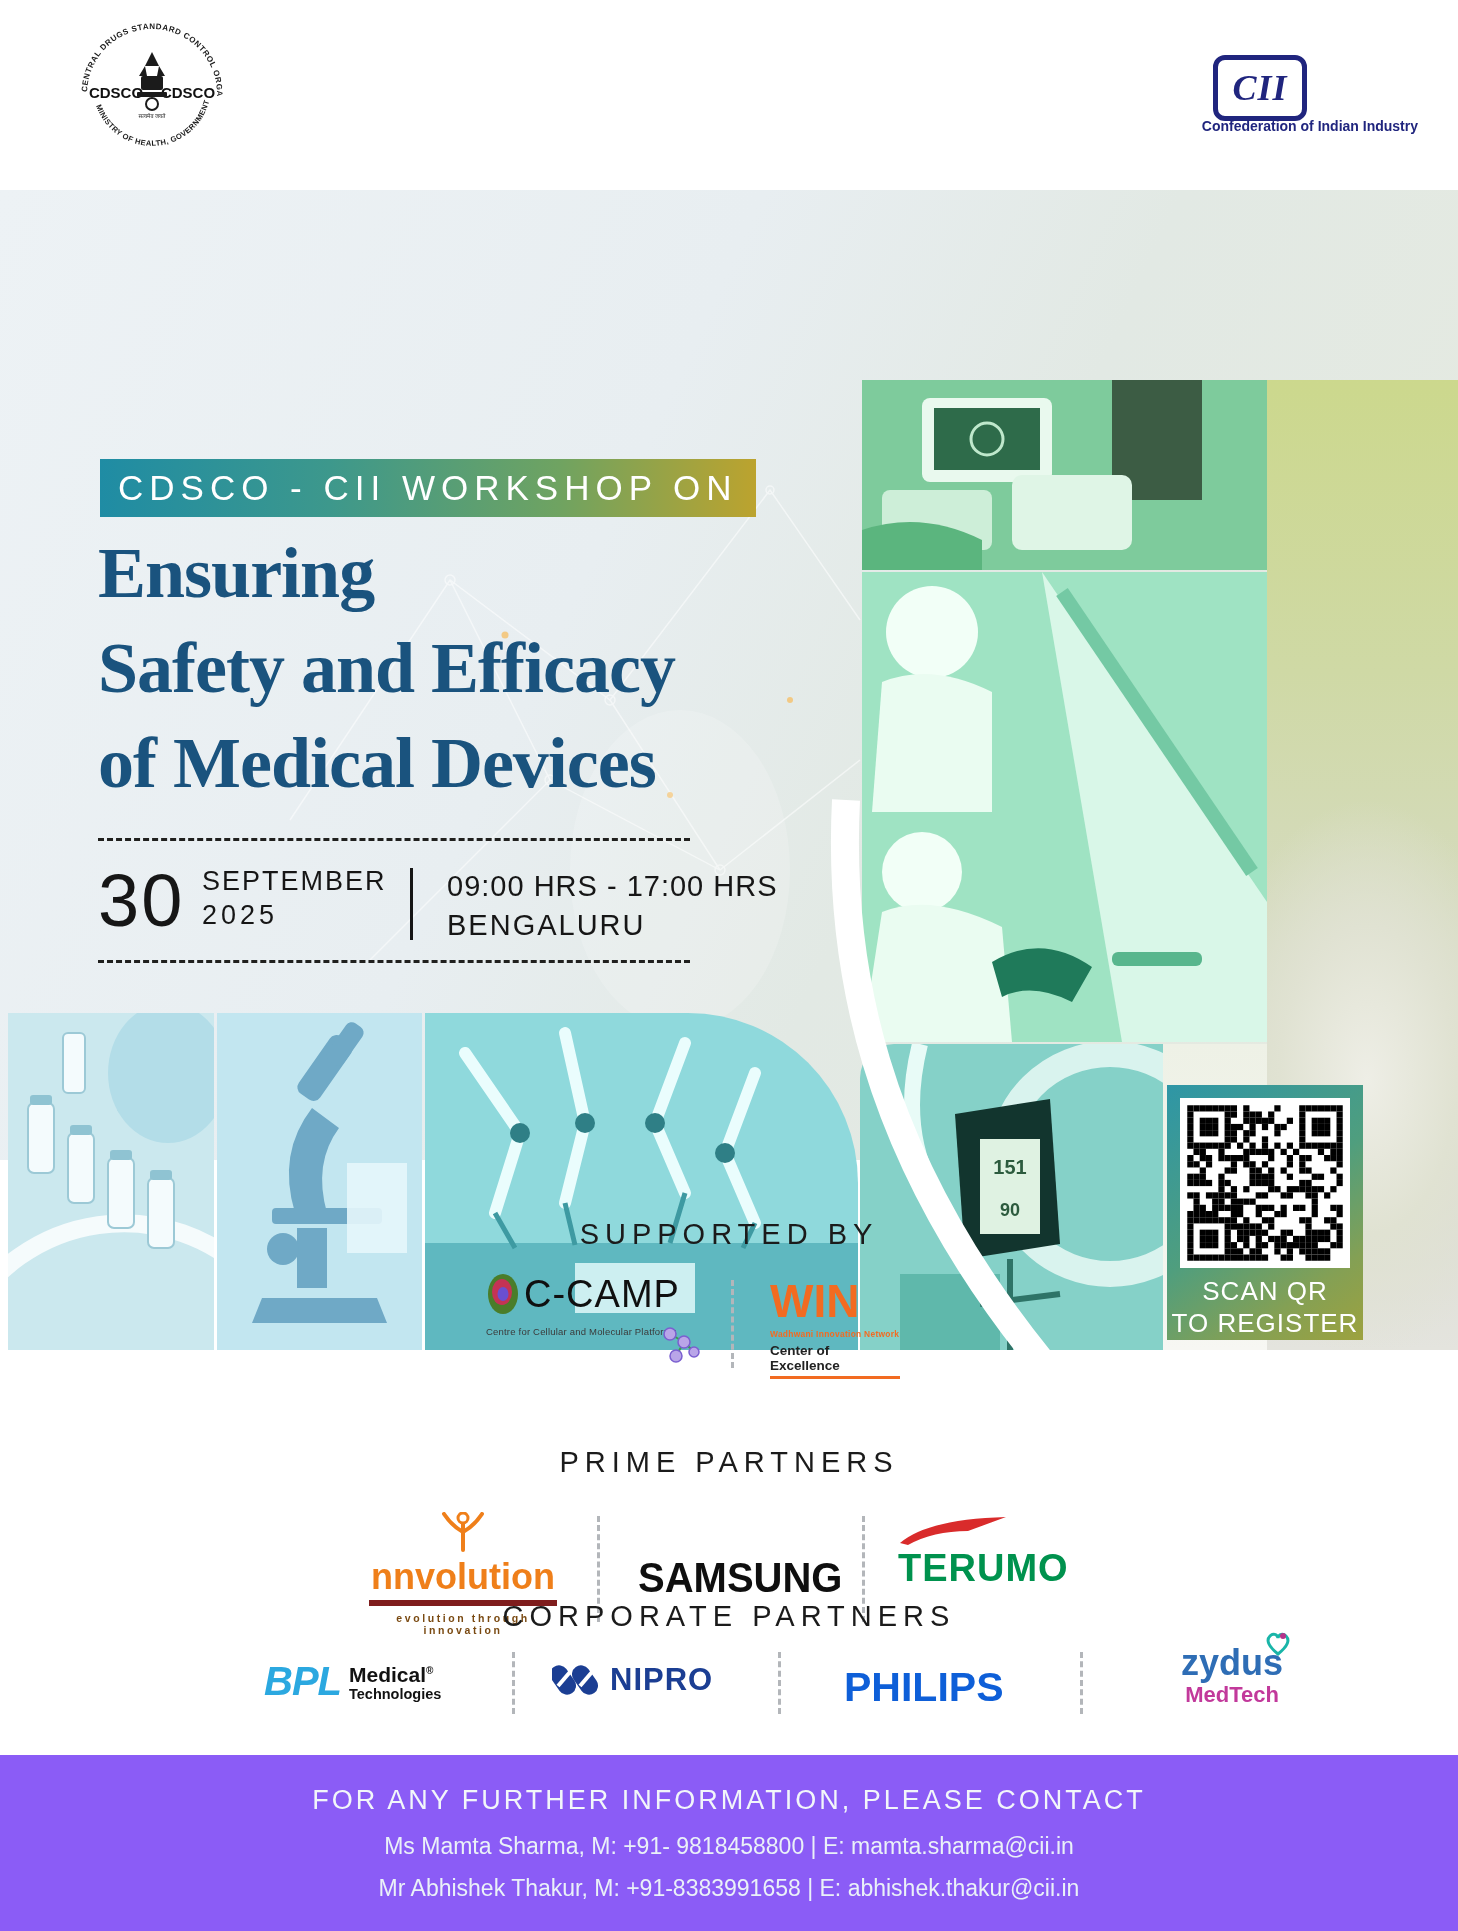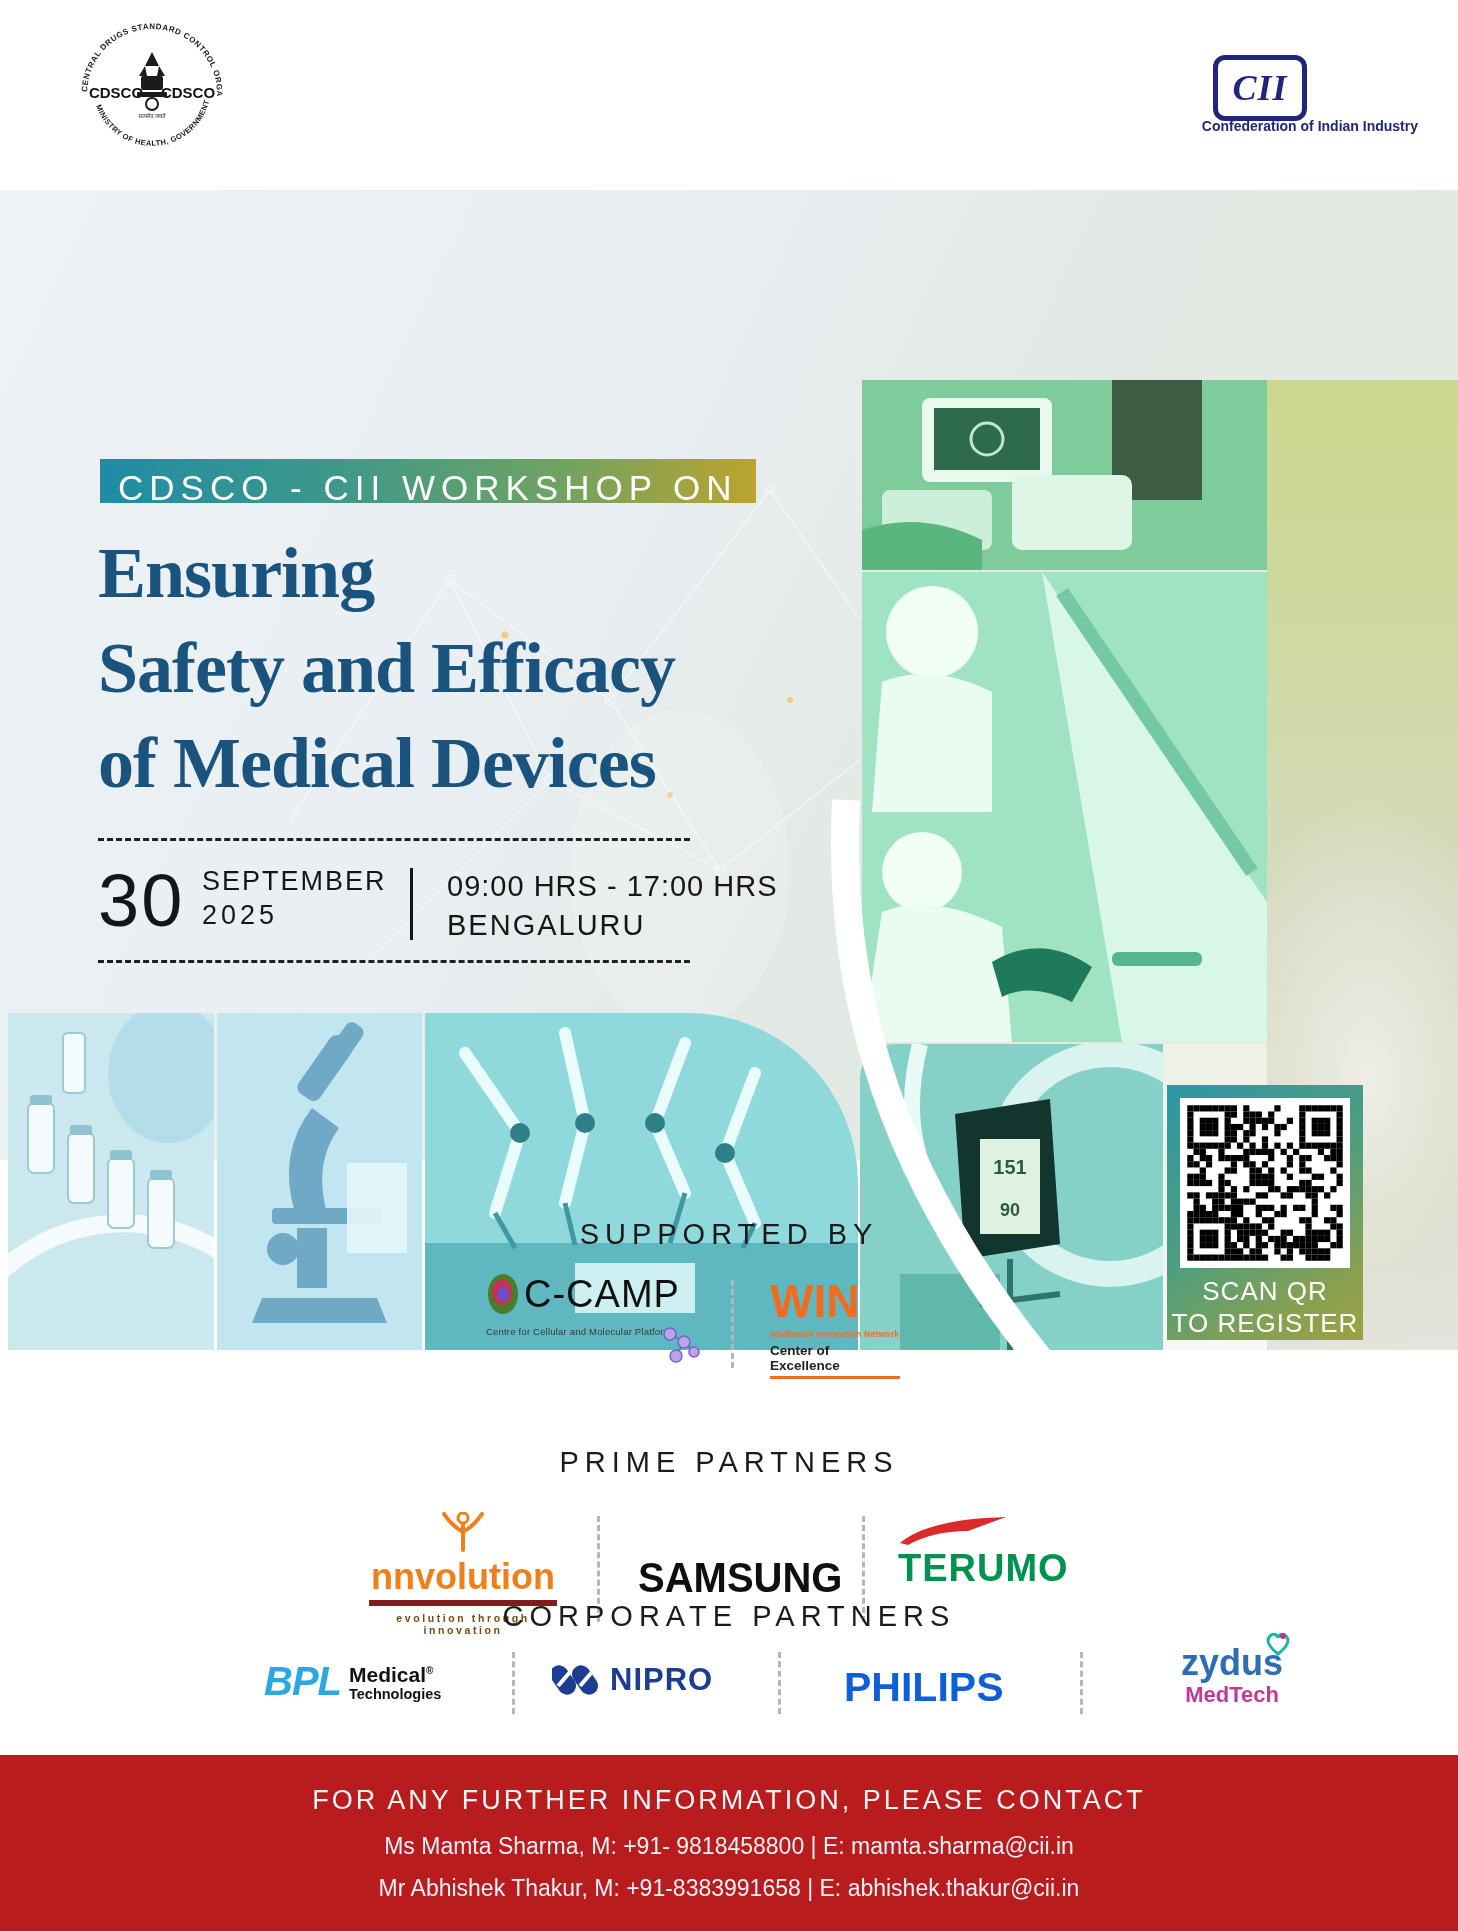--- a/index.html
+++ b/index.html
@@ -27,21 +27,21 @@
   .ph-right .blob{position:absolute;left:-60px;top:420px;width:320px;height:560px;border-radius:50%;
             background:radial-gradient(closest-side,#eeeee6 0%,#e0e2d2 55%,rgba(214,219,194,0) 100%);}
   .ph-xray{left:860px;top:854px;width:303px;height:306px;border-top-left-radius:34px;}
   .ph-vials{left:8px;top:823px;width:206px;height:337px;}
   .ph-micro{left:217px;top:823px;width:205px;height:337px;}
   .ph-robot{left:425px;top:823px;width:433px;height:337px;border-top-right-radius:170px;}
   .swoosh-fill{left:1163px;top:854px;width:104px;height:306px;
                background:linear-gradient(180deg,#eef1e6 0%,#f2f4ec 60%,#f7f7f3 100%);}
   .net-overlay{left:250px;top:210px;width:620px;height:640px;pointer-events:none;}
 
-  .kicker{left:100px;top:269px;height:44px;line-height:58px;padding:0 18px;
+  .kicker{left:100px;top:269px;height:58px;line-height:58px;padding:0 18px;
           background:linear-gradient(90deg,#1F8CA4 0%,#3D988C 35%,#6FA361 70%,#BCA32E 100%);
           color:#ffffff;font-size:35px;letter-spacing:6px;white-space:nowrap;}
   .title{left:98px;top:336px;width:700px;font-family:"Liberation Serif",serif;font-weight:700;
          color:#1A537E;font-size:72px;line-height:95px;letter-spacing:-1px;}
   .dash-line{left:98px;width:592px;height:0;border-top:3px dashed #20201e;}
   .dl1{top:648px;} .dl2{top:770px;}
   .date-day{left:98px;top:668px;font-size:74px;font-weight:300;letter-spacing:2px;color:#161616;}
   .date-month{left:202px;top:676px;font-size:27px;letter-spacing:2px;color:#161616;}
   .date-year{left:202px;top:710px;font-size:27px;letter-spacing:4px;color:#161616;}
   .date-div{left:410px;top:678px;width:3px;height:72px;background:#161616;}
@@ -85,21 +85,21 @@
   .bpl-l1{font-size:21px;font-weight:800;color:#121212;line-height:22px;}
   .bpl-l2{font-size:14.5px;font-weight:800;color:#121212;line-height:16px;}
   .nipro{left:552px;top:1660px;display:flex;align-items:center;gap:10px;}
   .nipro-word{font-size:31px;font-weight:900;color:#1B3E93;letter-spacing:1px;}
   .philips-word{left:844px;top:1664px;font-size:41px;font-weight:800;color:#0E5FD8;letter-spacing:0;}
   .zydus{left:1152px;top:1642px;width:160px;text-align:center;}
   .zydus-word{font-size:36px;font-weight:800;color:#2E6DB5;letter-spacing:0;position:relative;display:inline-block;}
   .zydus-sub{margin-top:-2px;font-size:22px;font-weight:800;color:#C2399B;}
 
   
-  .footer{left:0;top:1755px;width:1458px;height:176px;background:#b91c1c;color:#EAF1F8;text-align:center;}
+  .footer{left:0;top:1755px;width:1458px;height:176px;background:#8b5cf6;color:#EAF1F8;text-align:center;}
   .footer-heading{position:absolute;left:0;top:30px;width:100%;font-size:27px;letter-spacing:3px;color:#F2F6FA;}
   .footer-line1{position:absolute;left:0;top:78px;width:100%;font-size:23px;}
   .footer-line2{position:absolute;left:0;top:120px;width:100%;font-size:23px;}
 </style>
 </head>
 <body>
 
 <div class="page">
 
   <div class="abs cdsco-logo">

